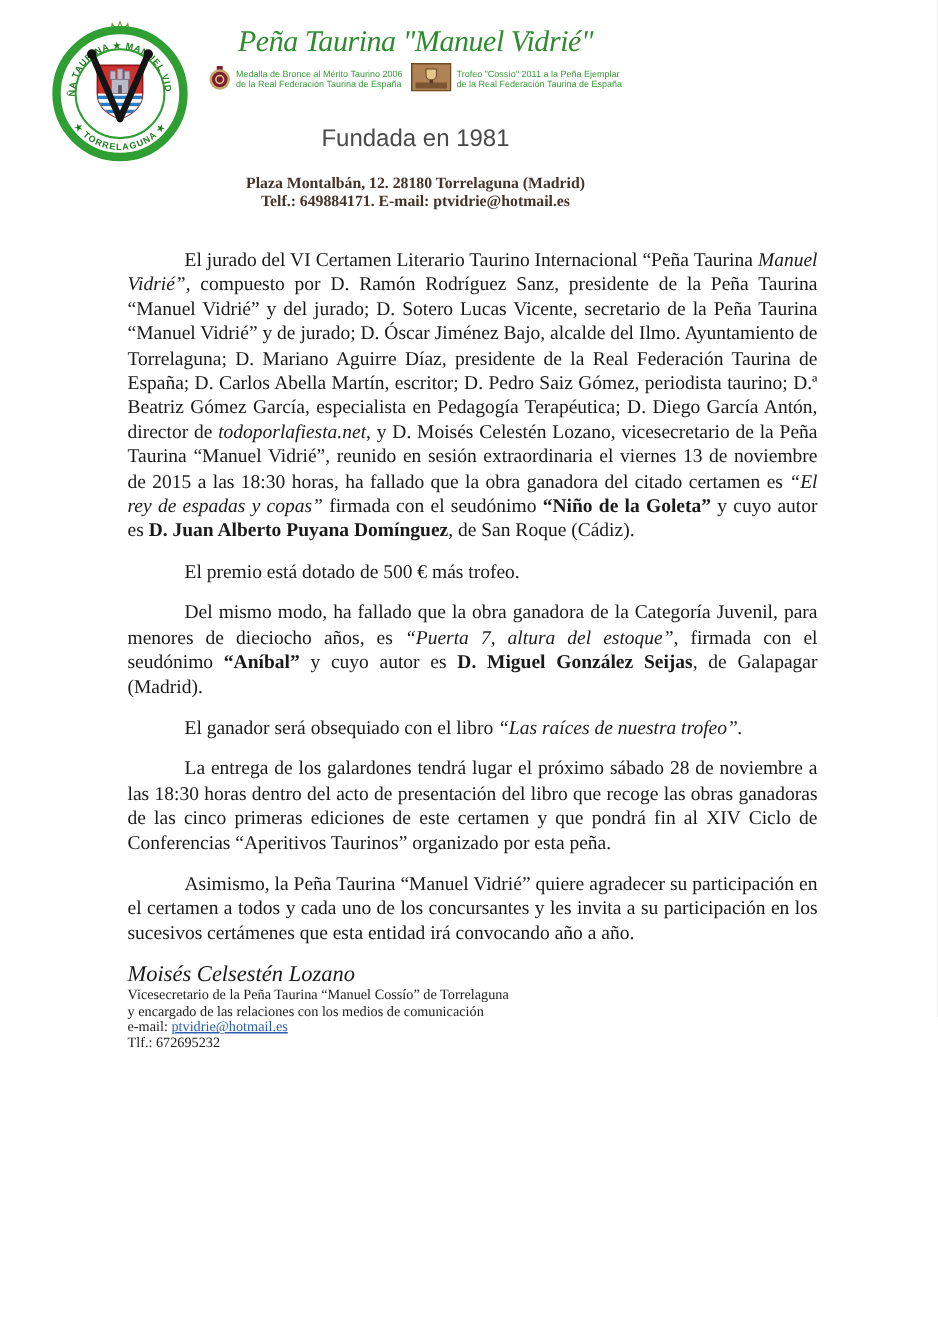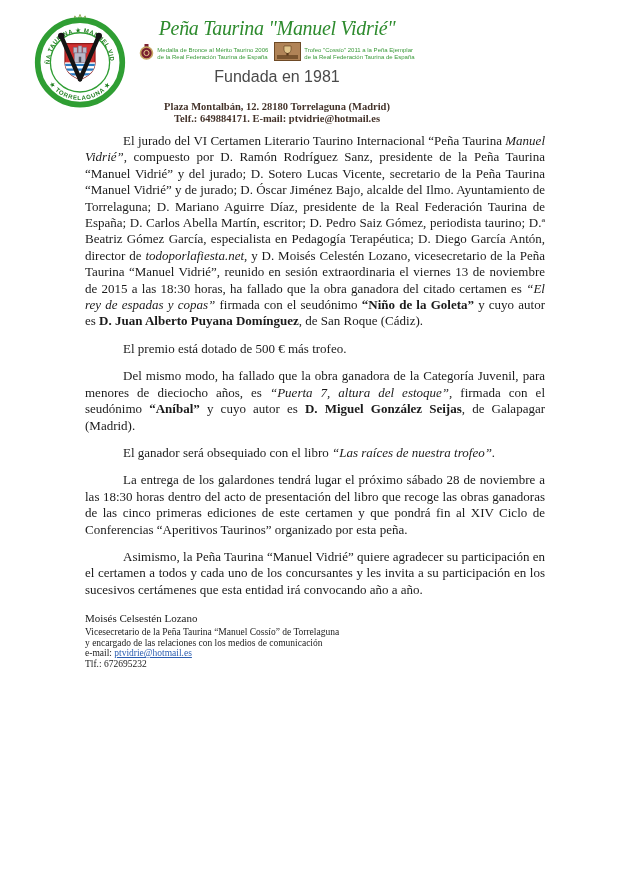--- a/index.html
+++ b/index.html
@@ -15,34 +15,34 @@
   .hdr-text{width:300px;text-align:center;padding-top:4px;margin-left:0px;}
   .org-name{
     color:#2e8b2e;font-style:italic;font-size:20px;line-height:22px;
     font-family:"Liberation Serif",serif;white-space:nowrap;letter-spacing:-0.3px;
   }
   .badges{display:flex;justify-content:center;align-items:center;gap:6px;margin-top:3px;white-space:nowrap;}
   .badge{display:flex;align-items:center;gap:3px;}
   .badge-text{font-family:"Liberation Sans",sans-serif;font-size:6px;line-height:7px;color:#3a9a3a;text-align:left;}
   .medal{width:15px;height:16px;}
   .trophy{width:27px;height:19px;}
-  .founded{font-family:"Liberation Sans",sans-serif;font-size:16px;line-height:17px;color:#4a4a4a;margin-top:3px;}
+  .founded{font-family:"Liberation Sans",sans-serif;font-size:16px;line-height:17px;color:#4a4a4a;margin-top:18px;}
   .addr{font-size:10.5px;line-height:12px;font-weight:bold;color:#44332a;margin-top:16px;}
   .addr2{font-size:10.5px;line-height:12px;font-weight:bold;color:#44332a;}
   
   .doc-title{text-align:center;font-weight:bold;font-size:13.5px;letter-spacing:.4px;margin-top:33px;}
   .body-col{margin:0 80px 0 85px;}
   .dateline{text-align:right;font-size:13px;margin-top:41px;}
-  .paras{margin-top:8px;}
+  .paras{margin-top:24px;}
   p.para{font-size:13px;line-height:16.4px;text-align:justify;text-indent:38px;margin:0 0 11px 0;}
   .italic{font-style:italic;}
   .bold{font-weight:bold;}
   
   .signature{margin-top:12px;}
-  .sig-name{font-size:11px;line-height:17px;}
+  .sig-name{font-size:15px;line-height:17px;font-style:italic;}
   .sig-small{font-size:9.5px;line-height:10.5px;}
   .email-link{color:#2a5db0;text-decoration:underline;cursor:pointer;margin-top:12px;}
 </style>
 </head>
 <body>
 
 <div class="page">
 
   <div class="hdr">
 

